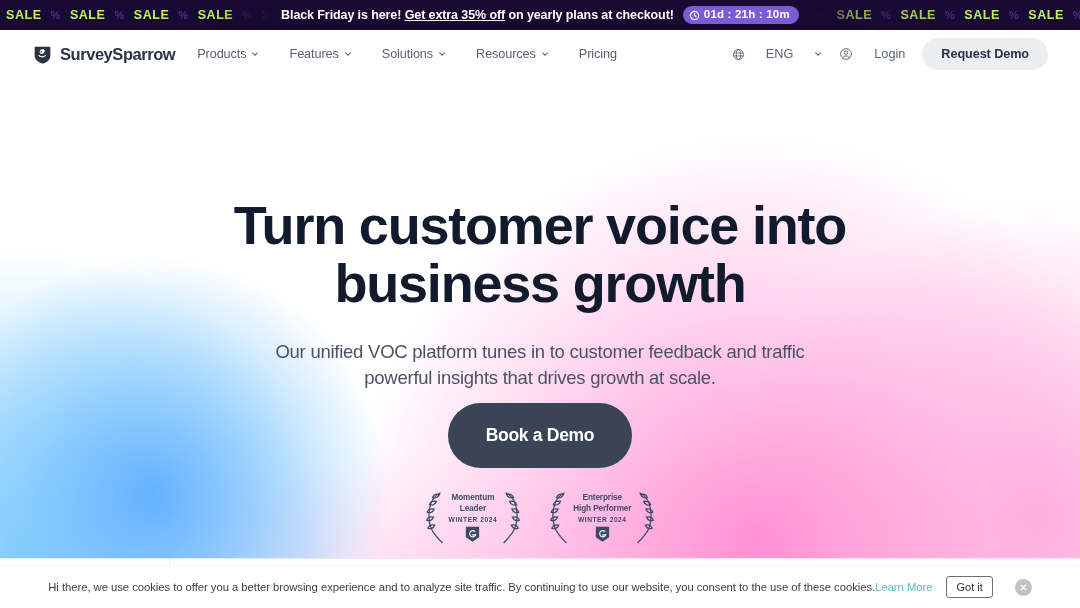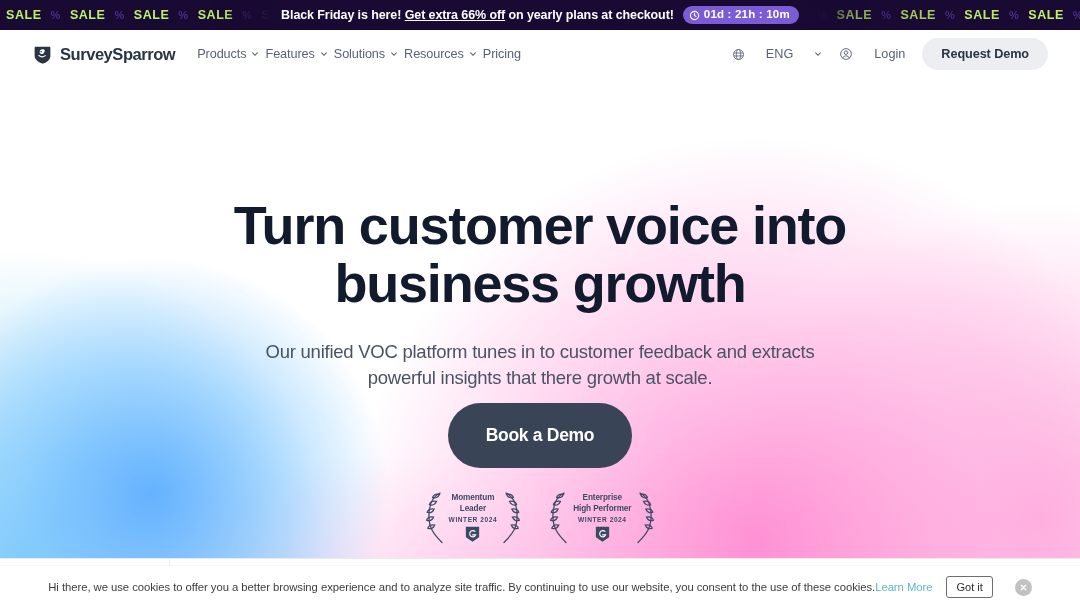--- a/index.html
+++ b/index.html
@@ -77,21 +77,21 @@
     padding: 0 32px;
     background: transparent;
   }
   .brand { display: flex; align-items: center; gap: 7px; margin-right: 22px; }
   .brand-name {
     font-size: 16.5px;
     font-weight: 700;
     color: #2b3445;
     letter-spacing: -.45px;
   }
-  .nav-links { display: flex; align-items: center; gap: 6px; }
+  .nav-links { display: flex; align-items: center; gap: 30px; }
   .nav-link {
     display: flex;
     align-items: center;
     gap: 5px;
     font-size: 12.7px;
     color: #5a6275;
     cursor: pointer;
     letter-spacing: -.1px;
   }
   .chev { width: 8px; height: 8px; display: block; }
@@ -312,21 +312,21 @@
       <span class="sale-word" style="opacity: 0.83;">SALE</span>
       <span class="sale-pct" style="opacity: 0.9;">%</span>
       <span class="sale-word" style="opacity: 0.97;">SALE</span>
       <span class="sale-pct" style="opacity: 1;">%</span>
       <span class="sale-word" style="opacity: 1;">SALE</span>
       <span class="sale-pct" style="opacity: 1;">%</span>
     </div>
   <div class="promo-center">
     <span class="promo-text">
       <span>Black Friday is here!</span>
-      <span class="lnk">Get extra 66% off</span>
+      <span class="lnk">Get extra 35% off</span>
       <span>on yearly plans at checkout!</span>
     </span>
     <span class="countdown">
       <svg width="11" height="11" viewBox="0 0 24 24" fill="none" stroke="#ffffff" stroke-width="2.4">
         <circle cx="12" cy="12" r="9"></circle>
           <path d="M12 7v5l3 2" stroke-linecap="round"></path>
       </svg>
       <span>01d : 21h : 10m</span>
     </span>
   </div>
@@ -396,21 +396,21 @@
             <path d="M5.9 19.4c1.2-2.7 3.5-4.2 6.1-4.2s4.9 1.5 6.1 4.2"></path>
         </svg>
         <span>Login</span>
       </div>
       <button class="btn-demo">Request Demo</button>
     </div>
   </div>
 
   <div class="hero-inner">
     <h1 class="hero-title">Turn customer voice into business growth</h1>
-    <p class="hero-sub">Our unified VOC platform tunes in to customer feedback and extracts powerful insights that there growth at scale.</p>
+    <p class="hero-sub">Our unified VOC platform tunes in to customer feedback and traffic powerful insights that drives growth at scale.</p>
     <button class="btn-book">Book a Demo</button>
     <div class="badges" id="badges">
         <div class="badge">
           <svg class="laurel" width="30" height="56" viewBox="0 0 30 56" fill="none" stroke="#3c4a63" stroke-width="1.25" stroke-linecap="round">
             <path d="M23 3c-6 3-9.5 9-10.5 16C11.4 26 12 34 15 40c2.5 5 6 8.5 10 12.5"></path>
             <path d="M22.6 4.2c-3.6-.6-6.2.6-7 3.2 2.6 1.2 5.6.2 7-3.2z"></path>
             <path d="M19.4 11.4c-3.6-.6-6.2.6-7 3.2 2.6 1.2 5.6.2 7-3.2z"></path>
             <path d="M17.2 19c-3.6-.6-6.2.6-7 3.2 2.6 1.2 5.6.2 7-3.2z"></path>
             <path d="M16.6 27c-3.6-.6-6.2.6-7 3.2 2.6 1.2 5.6.2 7-3.2z"></path>
             <path d="M17.8 35c-3.6-.6-6.2.6-7 3.2 2.6 1.2 5.6.2 7-3.2z"></path>

